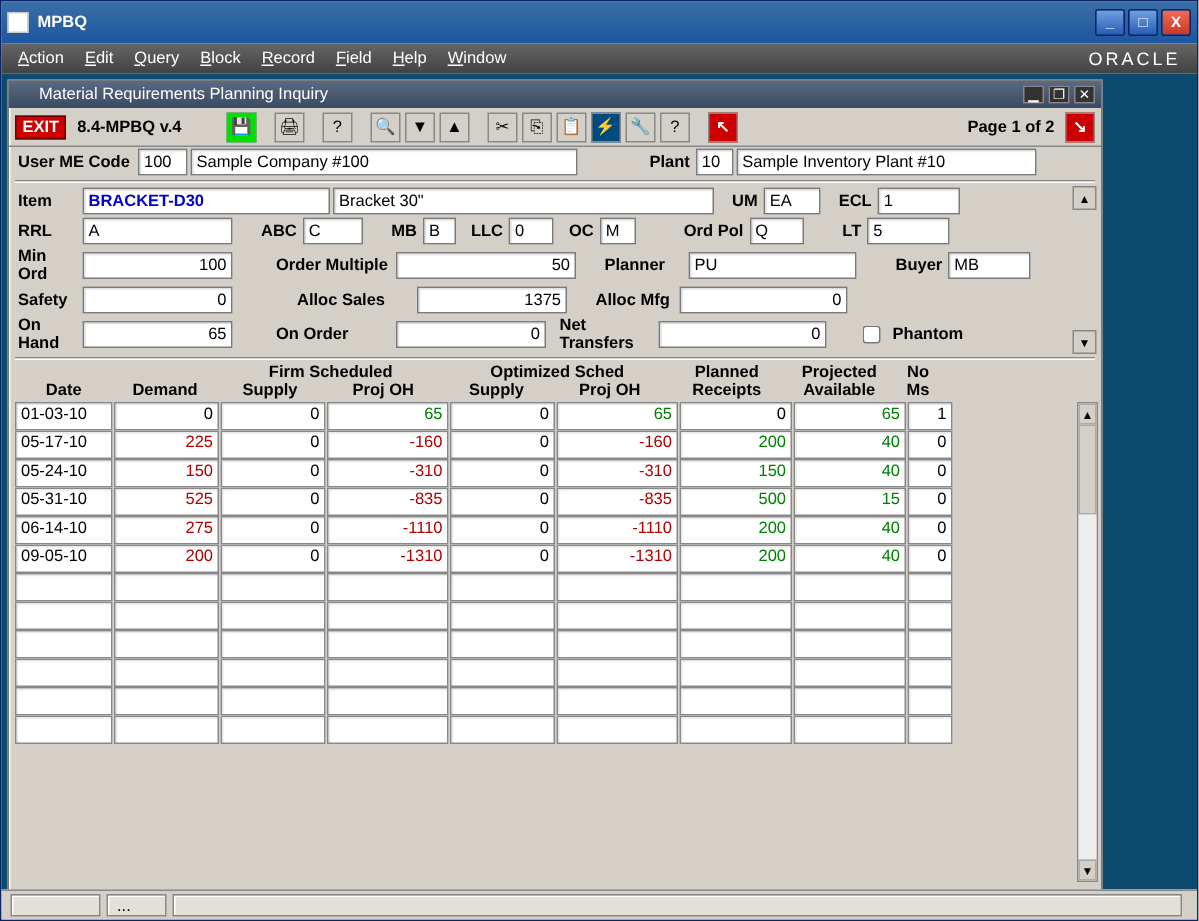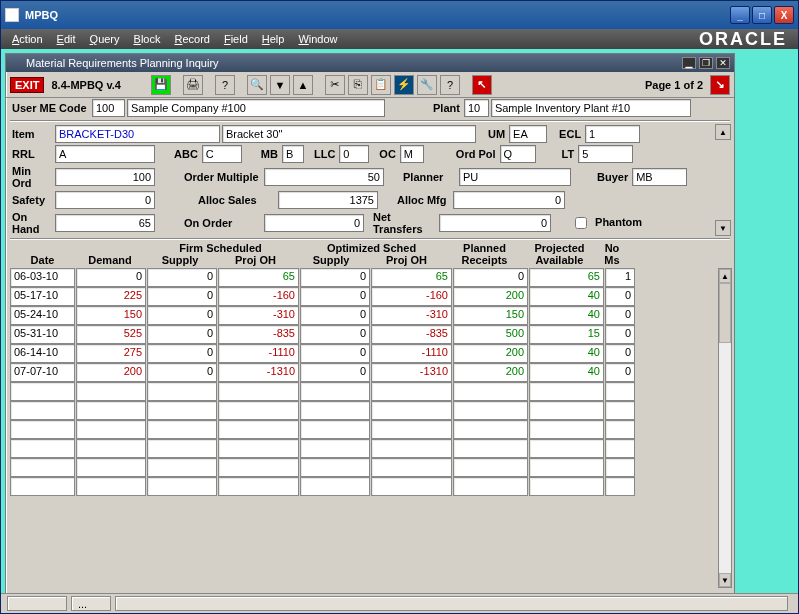--- a/index.html
+++ b/index.html
@@ -6,38 +6,38 @@
 body { margin: 0; background: #dcdcdc; }
 .win { width: 799px; height: 614px; background: #ece9d8; border: 1px solid #0a246a; position: relative; }
 .titlebar { height: 28px; background: linear-gradient(#3a6ea5, #1c56a0); display: flex; align-items: center; padding: 0 4px; color: #fff; font-weight: bold; font-size: 12px; }
 .titlebar .ticon { width: 14px; height: 14px; background: #fff; margin-right: 6px; border: 1px solid #ccc; }
 .winbtns { margin-left: auto; display: flex; gap: 2px; }
 .winbtn { width: 20px; height: 18px; background: linear-gradient(#6fa0e0,#2a5db5); border: 1px solid #0a246a; color: #fff; display: flex; align-items: center; justify-content: center; font-size: 10px; font-weight: bold; border-radius: 2px; cursor: pointer; }
 .winbtn.close { background: linear-gradient(#f56a56,#c83728); }
 .menubar { height: 20px; background: linear-gradient(#656565,#424242); display: flex; align-items: center; padding: 0 6px; color: #fff; font-size: 11px; gap: 4px; }
 .menubar span { padding: 0 5px; cursor: pointer; }
 .menubar span u { text-decoration: underline; }
-.oracle { margin-left: auto; font-size: 18px; font-weight: bold; letter-spacing: 2px; color: #fff; padding-right: 4px; }
-.canvas { background: #5eead4; height: calc(100% - 68px); padding: 4px; position: relative; }
+.oracle { margin-left: auto; font-size: 12px; font-weight: normal; letter-spacing: 2px; color: #fff; padding-right: 4px; }
+.canvas { background: #0c4a6e; height: calc(100% - 68px); padding: 4px; position: relative; }
 .sub { background: #d4d0c8; border: 1px solid #7a7a7a; height: 542px; width: 730px; box-shadow: 1px 1px 0 #fff inset; }
 .subtitle { height: 18px; background: linear-gradient(#5a6a82,#394a63); color: #fff; font-size: 11px; display: flex; align-items: center; padding: 0 4px; }
 .subtitle .sicon { width: 12px; height: 12px; margin-right: 4px; }
 .subtitle .subctrl { margin-left: auto; display: flex; gap: 3px; }
 .subtitle .subctrl span { width: 14px; height: 12px; background: #333; color: #fff; display: inline-flex; align-items: center; justify-content: center; font-size: 9px; border: 1px solid #888; cursor: pointer; }
 .toolbar { height: 26px; display: flex; align-items: center; padding: 12px 4px; gap: 3px; border-bottom: 1px solid #888; }
 .exit { background: #cc0000; color: #fff; font-weight: bold; padding: 1px 4px; border: 1px solid #600; cursor: pointer; }
 .version { font-size: 11px; font-weight: bold; padding: 0 4px; }
 .tbtn { width: 20px; height: 20px; border: 1px solid #888; background: #d4d0c8; display: inline-flex; align-items: center; justify-content: center; font-size: 11px; cursor: pointer; }
 .tbtn.green { background: #00e000; }
 .pageinfo { margin-left: auto; font-weight: bold; padding: 0 4px; }
 .tbtn.arrow { background: #c00; color: #fff; font-weight: bold; }
 .formrow { display: flex; align-items: center; padding: 1px 4px; gap: 2px; }
 .lbl { font-size: 11px; padding: 0 2px; font-weight: bold; }
 .fld { background: #fff; border: 1px solid #7a7a7a; height: 18px; padding: 1px 3px; font-size: 11px; box-shadow: inset 1px 1px 1px rgba(0,0,0,0.15); }
-.fld.blue { color: #0000cc; font-weight: normal; }
+.fld.blue { color: #0000cc; font-weight: bold; }
 .fld.r { text-align: right; }
 .sep { height: 2px; border-top: 1px solid #888; border-bottom: 1px solid #fff; margin: 2px 4px; }
 .gridhead { display: flex; padding: 0 4px 0 4px; }
 .gridhead2 { display: flex; padding: 0 4px 2px 4px; font-weight: bold; font-size: 11px; }
 .gridhead .grp, .gridhead2 .col { text-align: center; }
 .gridbody { padding: 0 2px 0 4px; flex: 1; overflow: hidden; display: flex; }
 .rows { flex: 1; }
 .grow { display: flex; height: 19px; }
 .grow .cell { background: #fff; border: 1px solid #888; height: 19px; padding: 1px 3px; font-size: 11px; margin-right: 1px; box-shadow: inset 1px 1px 1px rgba(0,0,0,0.1); overflow: hidden; }
 .cell.r { text-align: right; }
@@ -210,21 +210,21 @@
         <div class="col" style="width:70px">Supply</div>
         <div class="col" style="width:81px">Proj OH</div>
         <div class="col" style="width:75px">Receipts</div>
         <div class="col" style="width:75px">Available</div>
         <div class="col" style="width:30px">Ms</div>
       </div>
 
       <div class="gridbody">
         <div class="rows" id="grid-rows">
             <div class="grow">
-              <div class="cell" style="width: 65px;">06-03-10</div>
+              <div class="cell" style="width: 65px;">01-03-10</div>
               <div class="cell r" style="width: 70px;">0</div>
               <div class="cell r" style="width: 70px;">0</div>
               <div class="cell r green" style="width: 81px;">65</div>
               <div class="cell r" style="width: 70px;">0</div>
               <div class="cell r green" style="width: 81px;">65</div>
               <div class="cell r" style="width: 75px;">0</div>
               <div class="cell r green" style="width: 75px;">65</div>
               <div class="cell r" style="width: 30px;">1</div>
             </div>
             <div class="grow">
@@ -265,21 +265,21 @@
               <div class="cell r red" style="width: 70px;">275</div>
               <div class="cell r" style="width: 70px;">0</div>
               <div class="cell r red" style="width: 81px;">-1110</div>
               <div class="cell r" style="width: 70px;">0</div>
               <div class="cell r red" style="width: 81px;">-1110</div>
               <div class="cell r green" style="width: 75px;">200</div>
               <div class="cell r green" style="width: 75px;">40</div>
               <div class="cell r" style="width: 30px;">0</div>
             </div>
             <div class="grow">
-              <div class="cell" style="width: 65px;">07-07-10</div>
+              <div class="cell" style="width: 65px;">09-05-10</div>
               <div class="cell r red" style="width: 70px;">200</div>
               <div class="cell r" style="width: 70px;">0</div>
               <div class="cell r red" style="width: 81px;">-1310</div>
               <div class="cell r" style="width: 70px;">0</div>
               <div class="cell r red" style="width: 81px;">-1310</div>
               <div class="cell r green" style="width: 75px;">200</div>
               <div class="cell r green" style="width: 75px;">40</div>
               <div class="cell r" style="width: 30px;">0</div>
             </div>
             <div class="grow">

